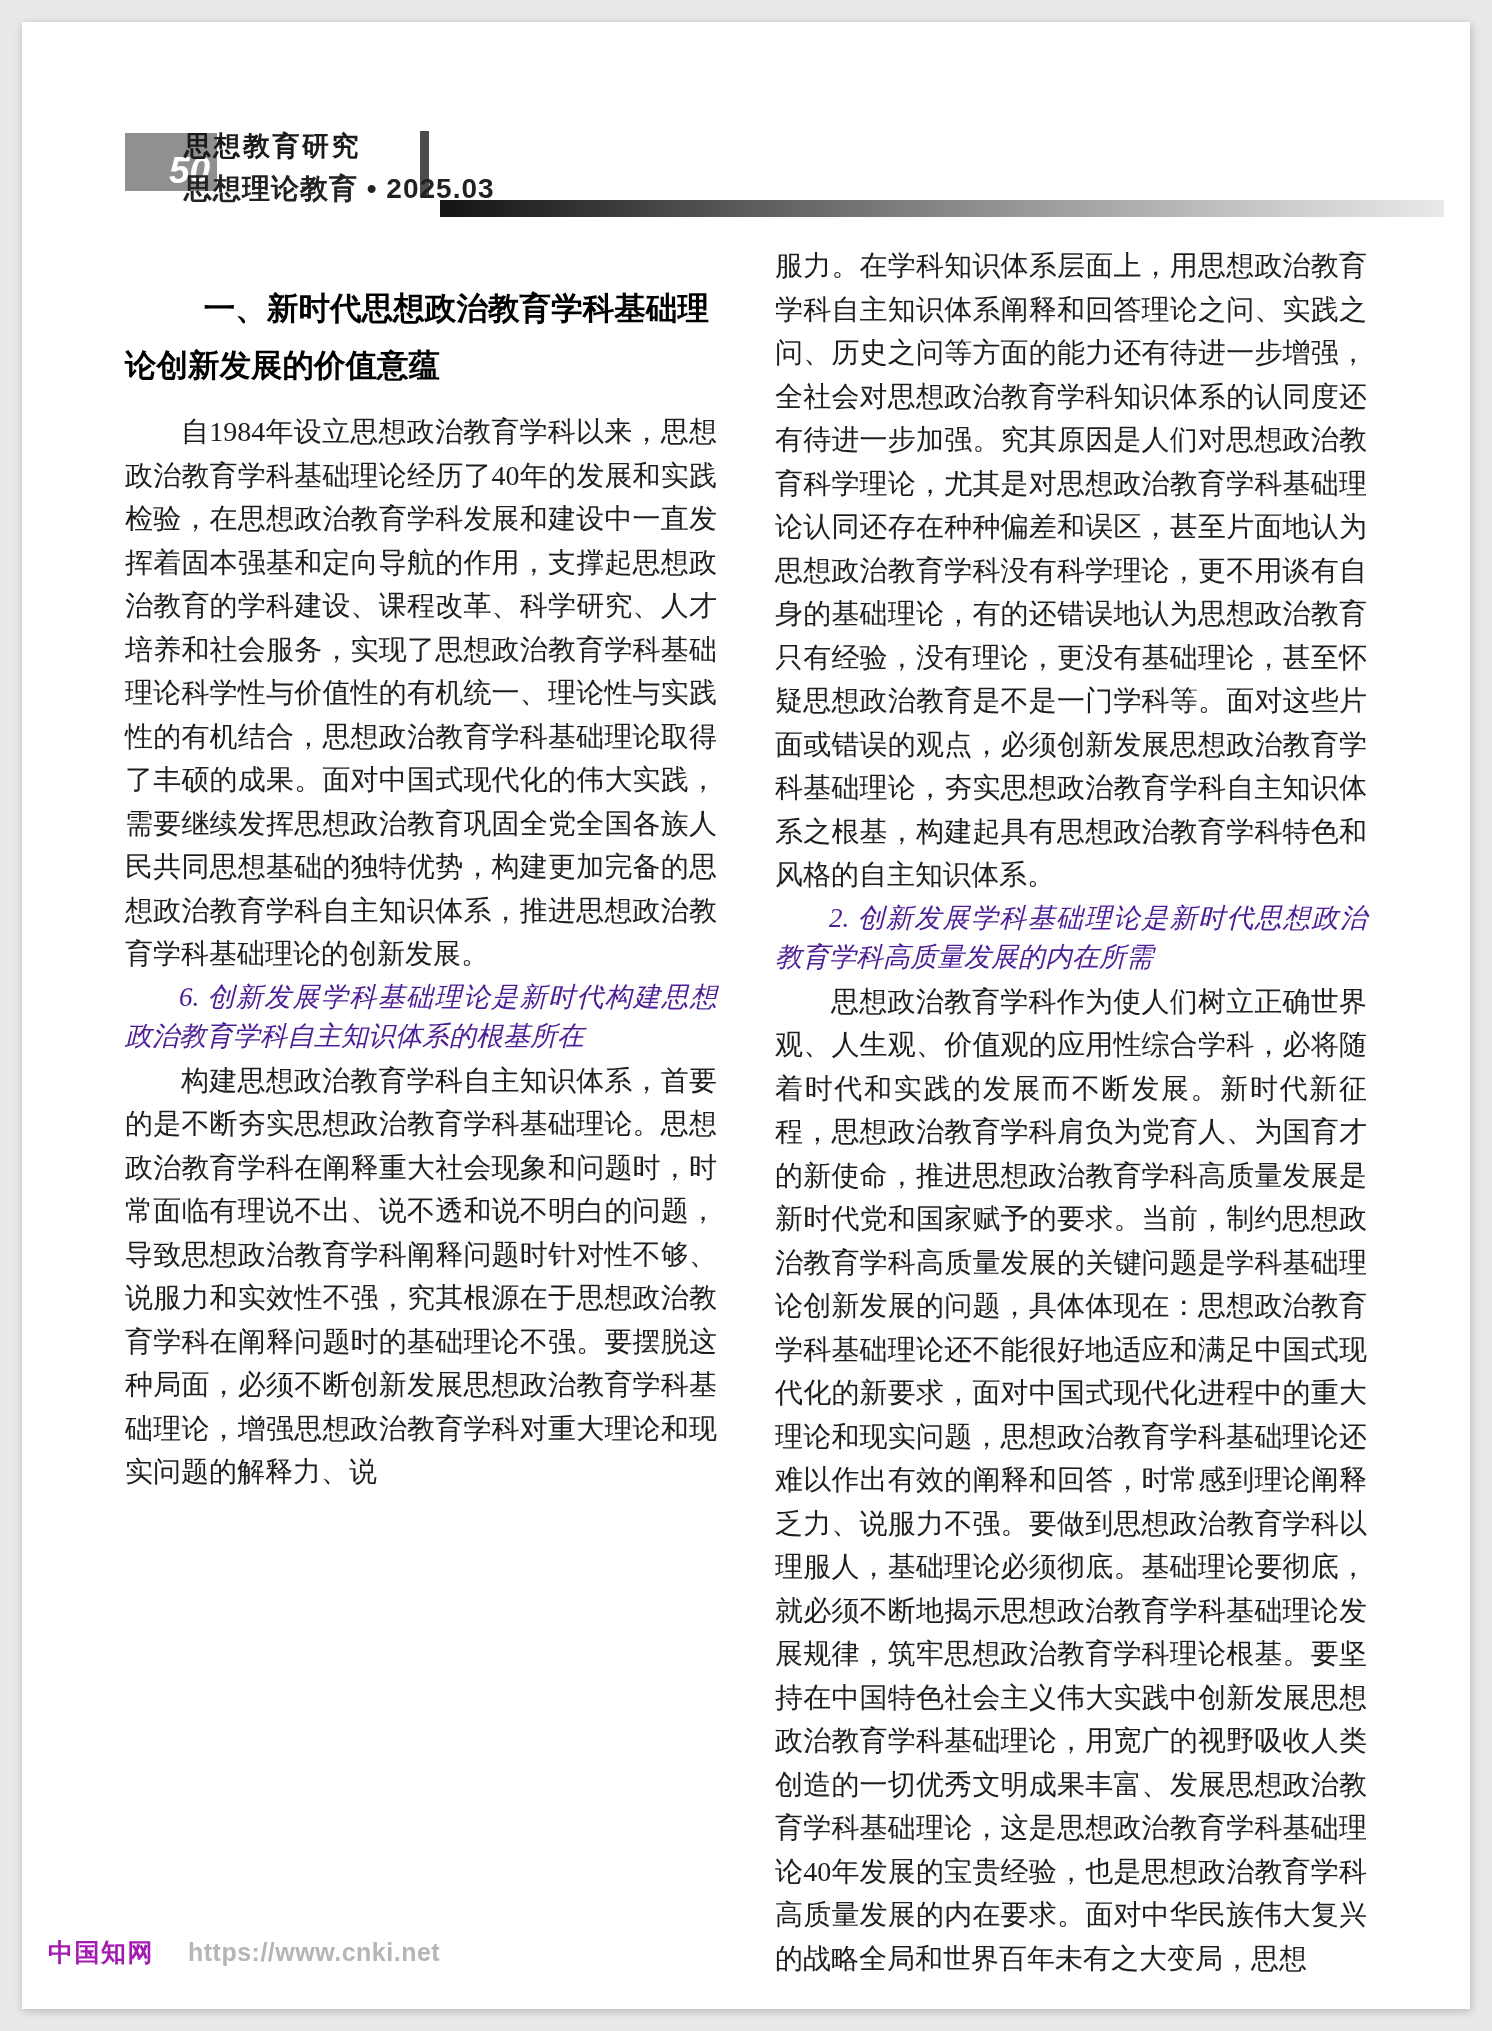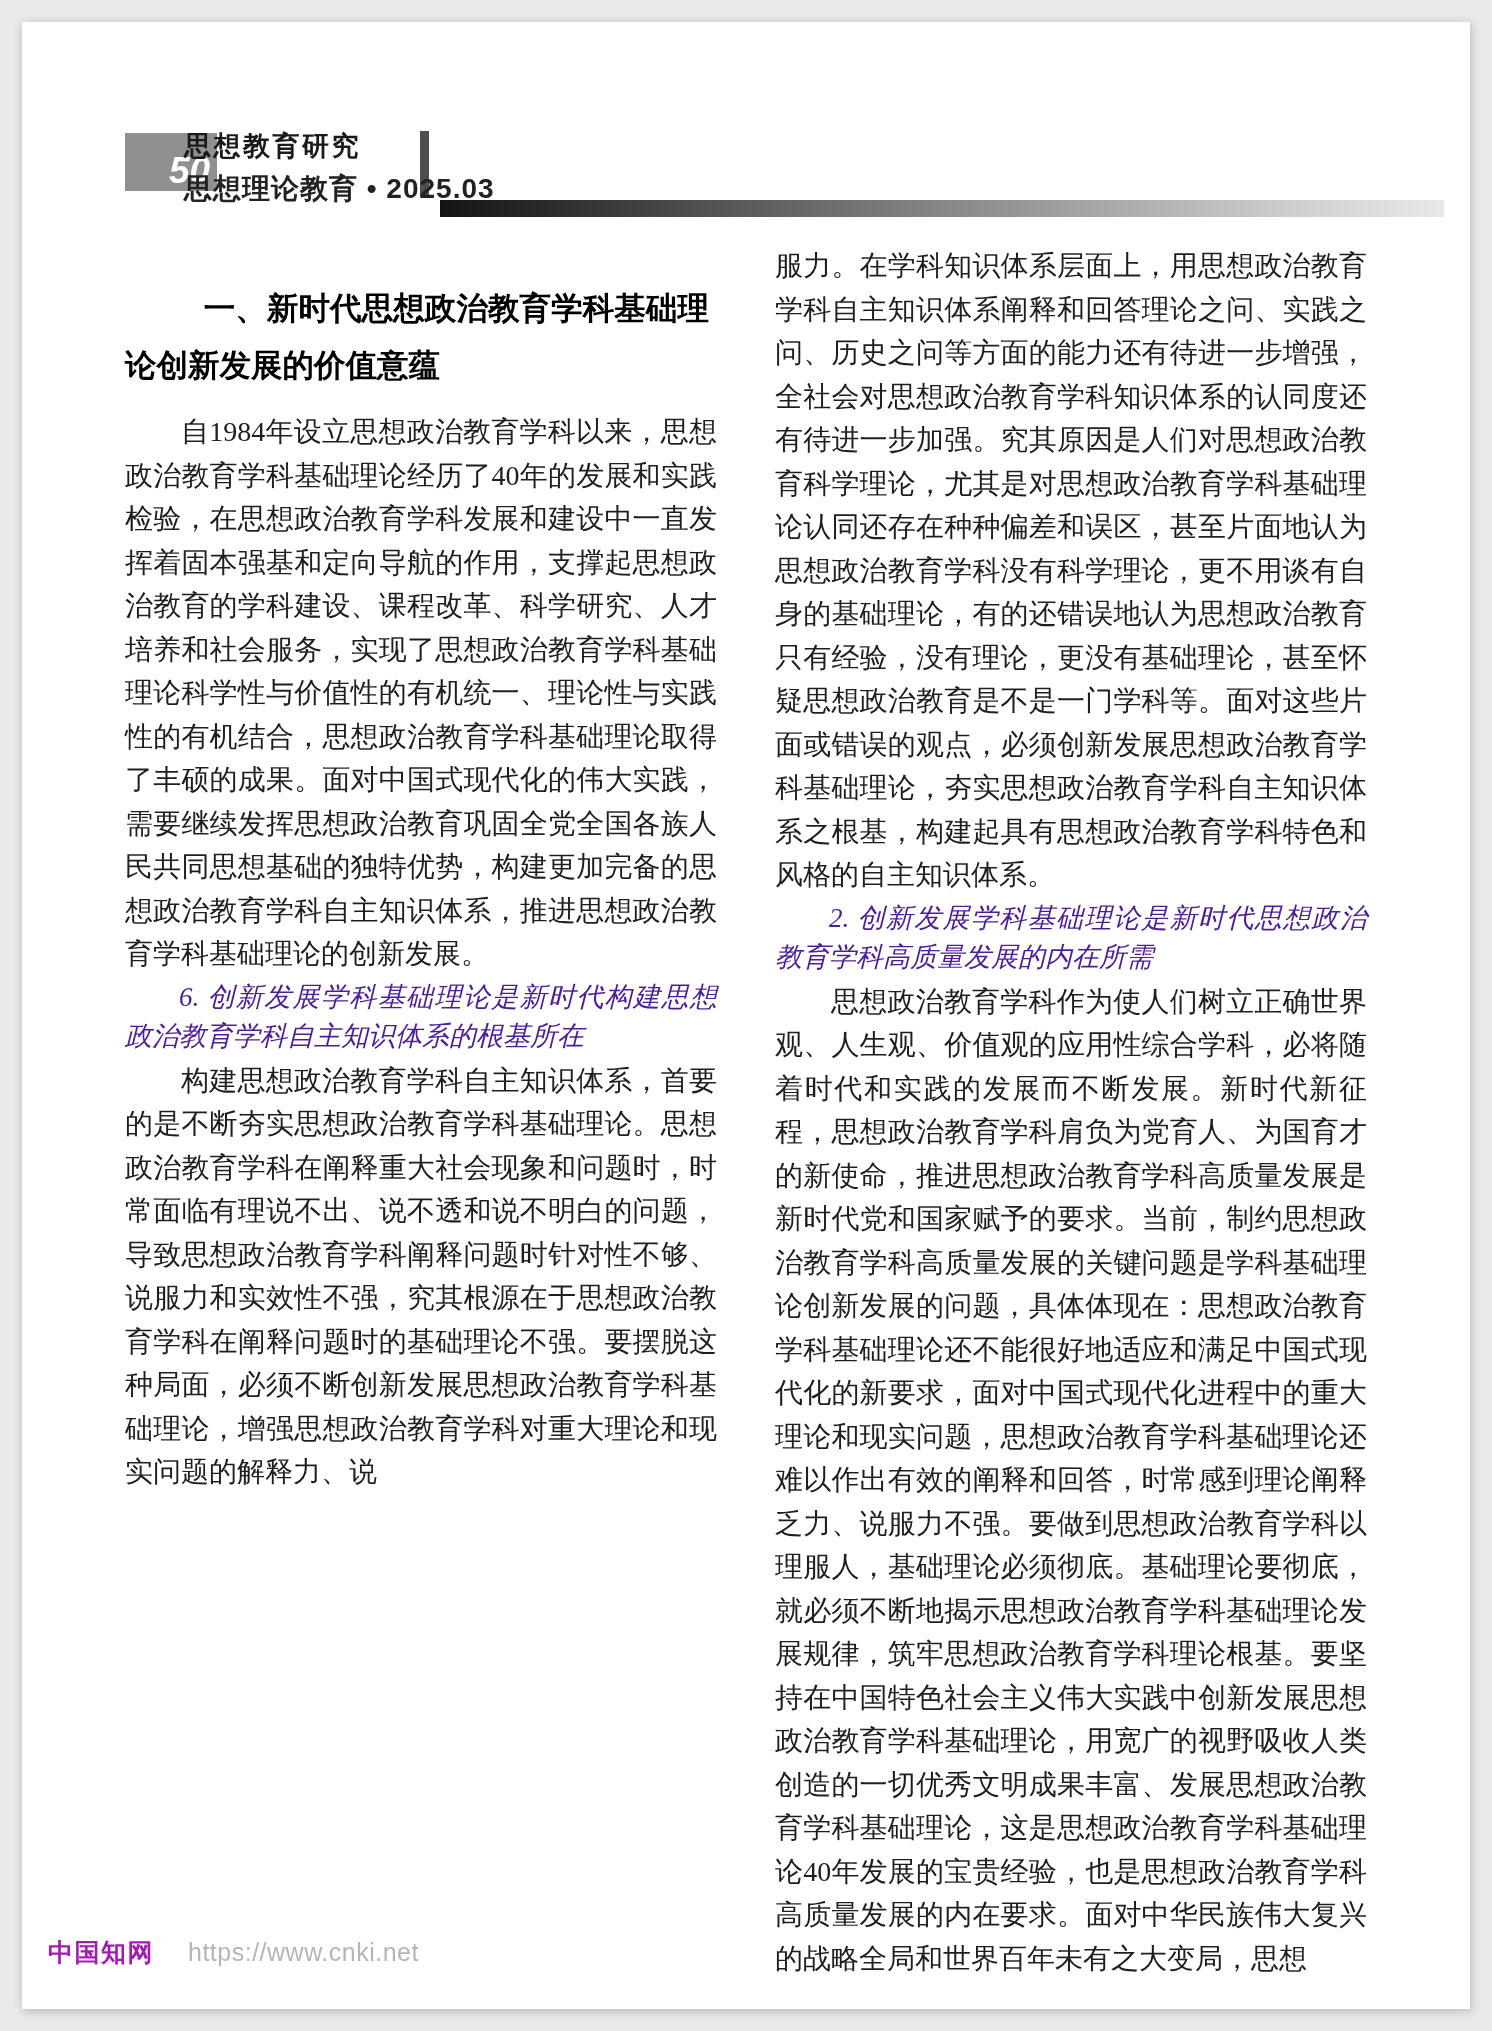--- a/index.html
+++ b/index.html
@@ -63,21 +63,21 @@
     text-indent:2em;margin:2px 0;
   }
   
   .footer{position:absolute;left:48px;top:1936px;display:flex;align-items:baseline;}
   .footer .site-name{
     font-family:Liberation Serif, serif;
     font-size:25px;letter-spacing:1.5px;color:#a21caf;font-weight:bold;
   }
   .footer .site-url{
     font-family:"Liberation Sans","DejaVu Sans",sans-serif;
-    font-size:25px;color:#b5b5b5;margin-left:34px;letter-spacing:0.5px;
+    font-size:25px;color:#b5b5b5;margin-left:34px;letter-spacing:0.5px;font-weight:bold;
   }
 </style>
 </head>
 <body>
 
 <div class="page"></div>
 
 <div class="pageno-box" id="pagenoBox" style="background: rgb(144, 144, 144);">
   <span class="num">50</span>
 </div>

